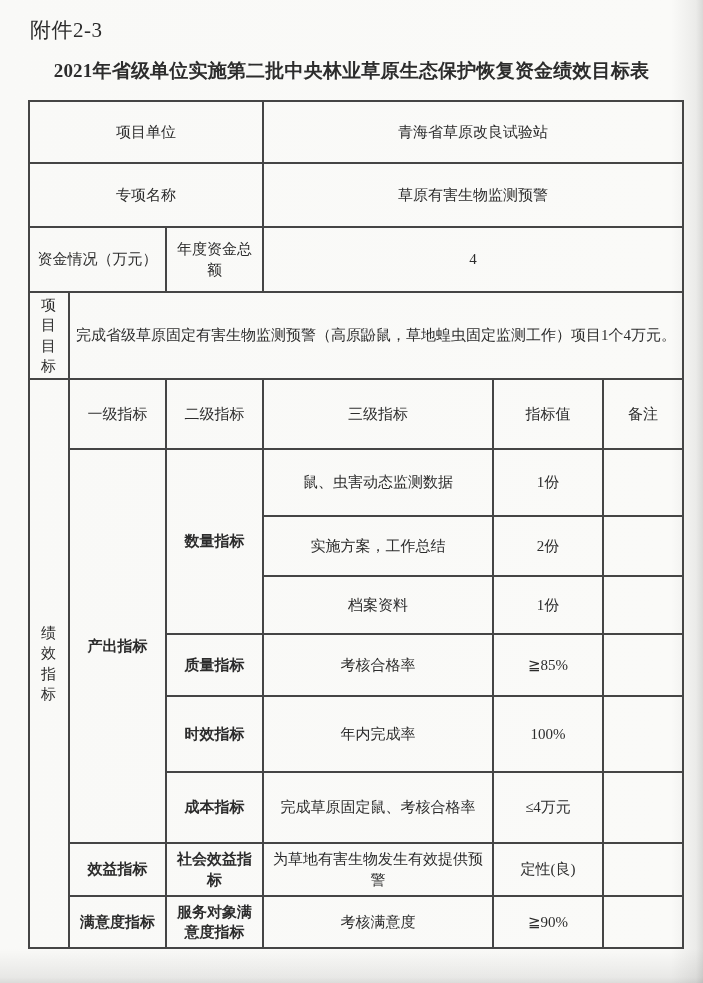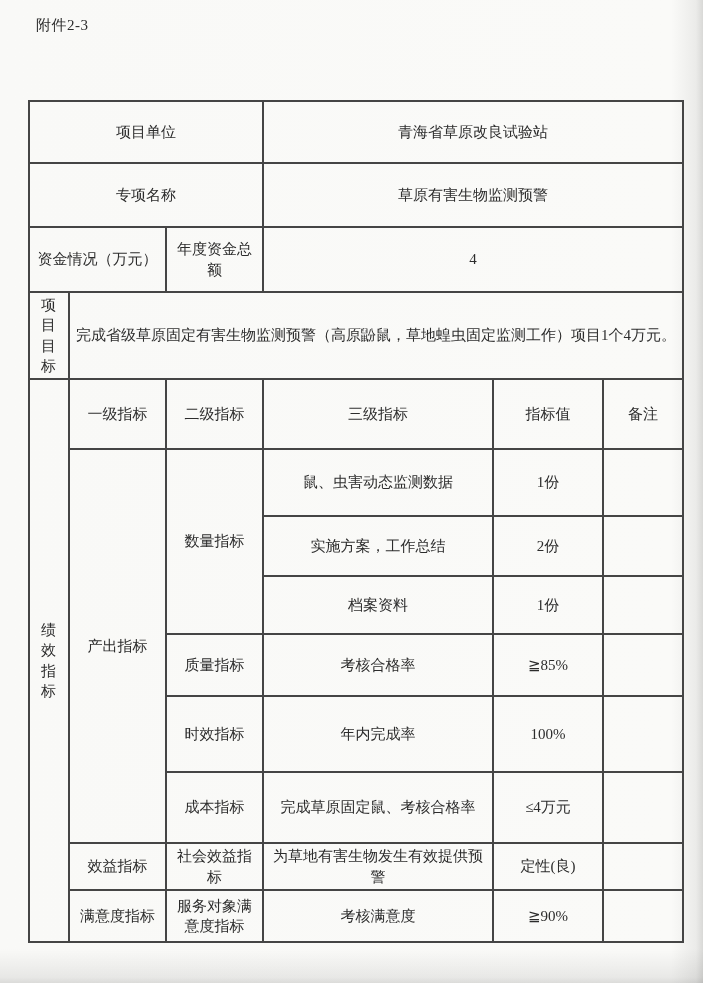--- a/index.html
+++ b/index.html
@@ -11,22 +11,22 @@
   }
   .page{
     position:relative;
     width:703px;height:983px;
     overflow:hidden;
     background:
       linear-gradient(180deg, rgba(0,0,0,0) 96.5%, rgba(0,0,0,0.07) 99.4%, rgba(0,0,0,0.12) 100%),
       linear-gradient(90deg, #f9f9f7 0%, #fafaf8 95.5%, #ebebe9 99%, #d9d9d7 100%);
   }
   .attachment{
-    position:absolute;left:36px;top:16px;
-    font-size:15px;letter-spacing:0.5px;text-align:center;
+    position:absolute;left:30px;top:16px;
+    font-size:21px;letter-spacing:0.5px;text-align:center;
   }
   .doc-title{
     position:absolute;left:0;top:58px;width:703px;
     text-align:center;
     font-size:19px;font-weight:bold;
     letter-spacing:0.2px;
   }
   table.main{
     position:absolute;left:28px;top:100px;
     width:654px;
@@ -40,21 +40,21 @@
     text-align:center;
     vertical-align:middle;
     line-height:1.35;
     overflow:hidden;
   }
   td.goal-content{
     text-align:left;
     padding:4px 7px;
     font-size:15.5px;
   }
-  td.lv{font-size:14px;padding:2px 2px;}
+  td.lv{font-size:14px;padding:2px 2px;font-weight:bold;}
   td.ind3{
     text-align:left;
     padding:2px 8px;
     font-size:15px;
     margin-left:47px;
   }
   td.side-label{
     font-size:14px;
     padding:2px 5px;
     letter-spacing:1px;
@@ -62,20 +62,21 @@
   td.funding{font-size:14px;}
   td.hdr{font-size:15px;}
 </style>
 </head>
 <body>
 
 <div class="page">
 
   <div class="attachment">附件2-3</div>
 
+  <div class="doc-title">2021年省级单位实施第二批中央林业草原生态保护恢复资金绩效目标表</div>
 
   <table class="main">
     <colgroup>
       <col style="width:40px">
         <col style="width:97px">
         <col style="width:97px">
       <col style="width:230px">
         <col style="width:110px">
         <col style="width:80px">
     </colgroup>
@@ -145,21 +146,21 @@
       <td></td>
     </tr>
 
     <tr style="height:71px">
       <td class="lv">成本指标</td>
       <td class="ind3">完成草原固定鼠、考核合格率</td>
       <td>≤4万元</td>
       <td></td>
     </tr>
 
-    <tr style="height:47px">
+    <tr style="height:53px">
       <td class="lv">效益指标</td>
       <td class="lv">社会效益指标</td>
       <td class="ind3">为草地有害生物发生有效提供预警</td>
       <td>定性(良)</td>
       <td></td>
     </tr>
 
     <tr style="height:52px">
       <td class="lv">满意度指标</td>
       <td class="lv">服务对象满意度指标</td>

